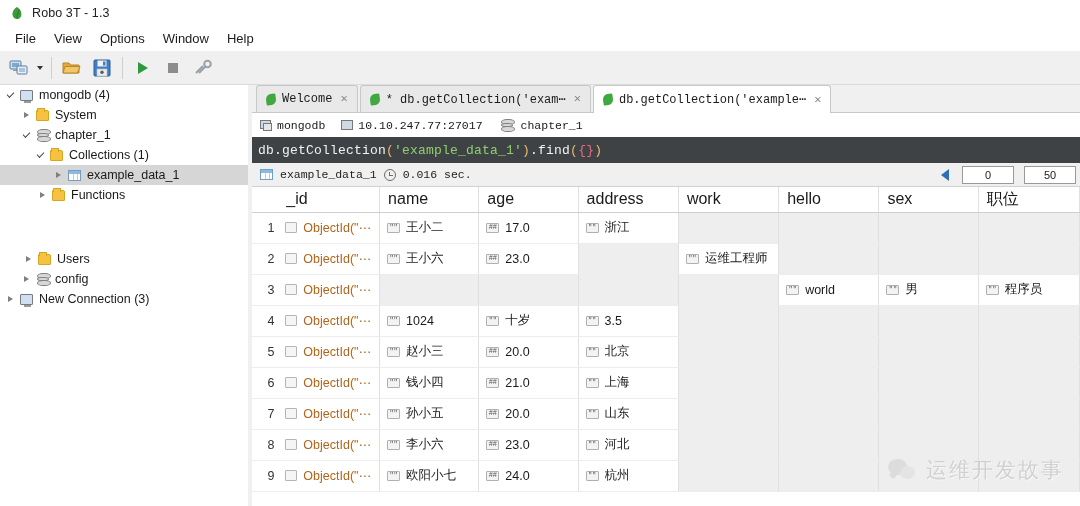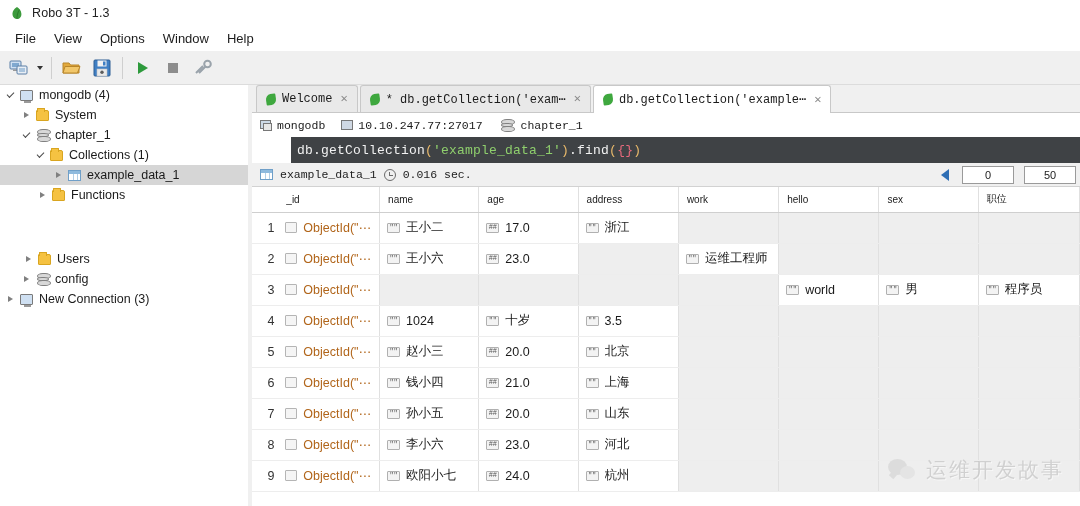--- a/index.html
+++ b/index.html
@@ -102,21 +102,21 @@
   .infobar .seg { display:flex; align-items:center; gap:5px; margin-right:10px;}
   .ico-server{width:12px;height:11px;position:relative;}
   .ico-server:before{content:"";position:absolute;left:0;top:0;width:9px;height:7px;border:1px solid #777;background:#ccd9e6;}
   .ico-server:after{content:"";position:absolute;right:0;bottom:0;width:7px;height:6px;border:1px solid #777;background:#e6e6e6;}
   .ico-mon{width:12px;height:10px;border:1px solid #777;background:#cfd8e3;}
 
   
   .editor {
     height:26px; background:#3f4245; display:flex; align-items:center;
     padding-left:6px; font-family:"Liberation Mono","DejaVu Sans Mono",monospace;
-    font-size:13px; letter-spacing:.2px; white-space:nowrap; overflow:hidden;margin-left:39px;
+    font-size:13px; letter-spacing:.2px; white-space:nowrap; overflow:hidden;
   }
   .ed-w{color:#f2f2f2;} .ed-p{color:#e8b96b;} .ed-s{color:#8fcf6d;} .ed-b{color:#e86a7d;}
 
   
   .resbar { height:24px; background:#f0f0f0; border-bottom:1px solid #d2d2d2;
             display:flex; align-items:center; padding:0 4px 0 8px; gap:7px; font-size:11.5px;
             font-family:"Liberation Mono","DejaVu Sans Mono",monospace; color:#222;}
   .clock{width:12px;height:12px;border:1.3px solid #6b6b6b;border-radius:50%;position:relative;}
   .clock:after{content:"";position:absolute;left:4.5px;top:2px;width:1.3px;height:4px;background:#6b6b6b;}
   .clock:before{content:"";position:absolute;left:5px;top:5.5px;width:3.5px;height:1.3px;background:#6b6b6b;}
@@ -125,21 +125,21 @@
   .pg-box{width:52px;height:18px;border:1px solid #9a9a9a;background:#fff;display:flex;align-items:center;justify-content:center;font-size:11px;
           font-family:"Liberation Sans",sans-serif;color:#222;}
   .pg-box + .pg-box{margin-left:3px;}
 
   
   .gridwrap{ position:relative; height:319px; overflow:hidden; background:#fff;}
   table.grid{ border-collapse:collapse; table-layout:fixed; width:828px;}
   table.grid th, table.grid td{ border-right:1px solid #e0e0e0; border-bottom:1px solid #ededed; padding:0; }
   table.grid th{
     height:25px; background:#fff; border-bottom:1px solid #cfcfcf; font-weight:normal;
-    text-align:left; font-size:10px; color:#1a1a1a; padding-left:8px; vertical-align:middle;
+    text-align:left; font-size:16px; color:#1a1a1a; padding-left:8px; vertical-align:middle;
   }
   table.grid td{ height:30px; vertical-align:middle; font-size:12.5px;}
   .rownum{ width:16px; text-align:right; padding-right:4px !important; color:#333; font-size:12px;
            border-right:none !important; background:#fff;}
   th.rownum{ background:#fff; border-bottom:1px solid #cfcfcf;}
   .cell{ display:flex; align-items:center; gap:6px; padding-left:7px; height:30px;}
   td.emptycell{ background:#eeeeee; }
   .typeico{ width:13px;height:10px;flex:0 0 13px; border:1px solid #b0b0b0; background:#f3f3f3; border-radius:1px;
             display:flex;align-items:center;justify-content:center; font-size:7px; color:#555; line-height:1;
             font-family:"Liberation Mono",monospace; letter-spacing:0px;}

